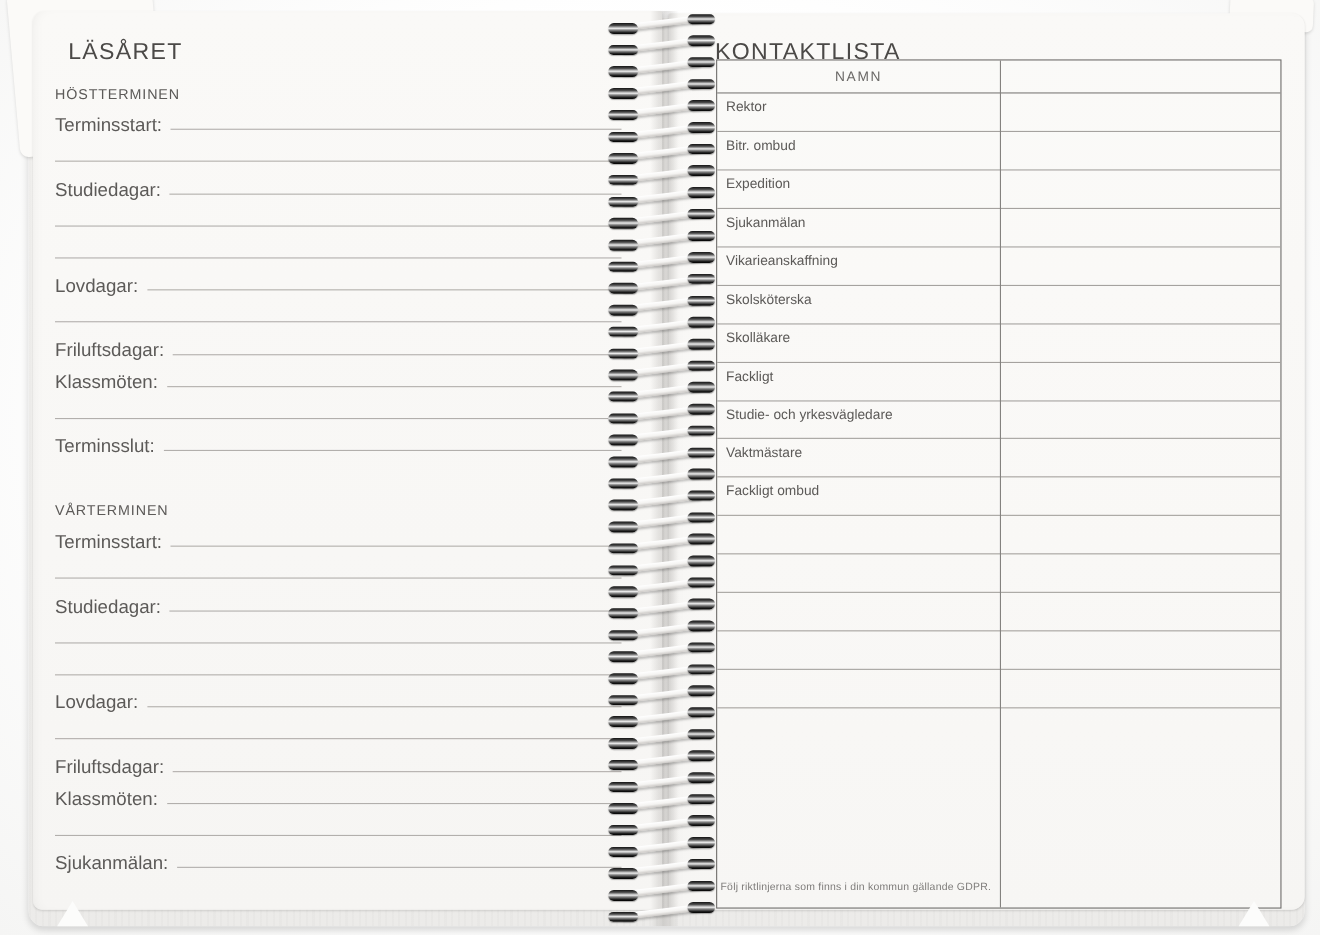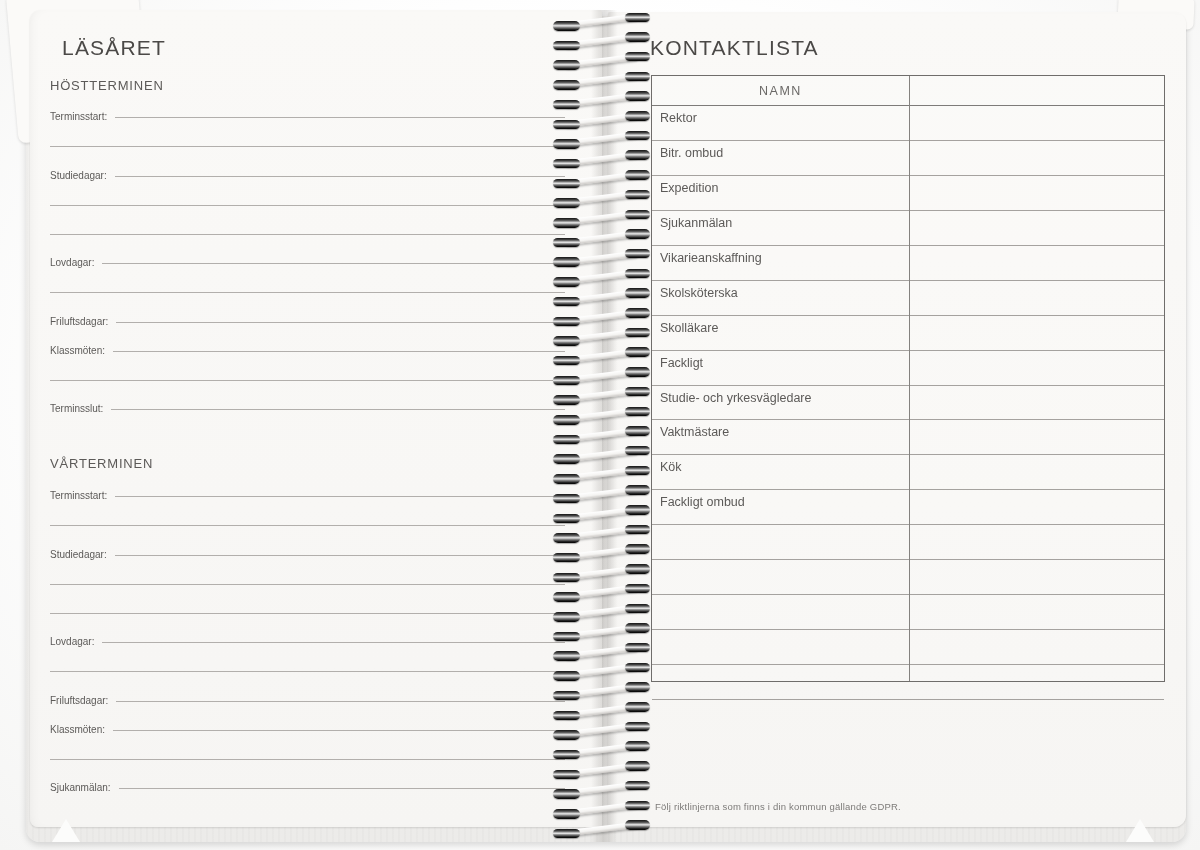--- a/index.html
+++ b/index.html
@@ -35,26 +35,26 @@
   .page.right .page-title{left:42px;top:24px}
 
   .sec-h{position:absolute;left:20px;margin:0;font-size:13px;font-weight:400;letter-spacing:.8px;color:var(--text)}
   .sec-h.autumn-h{top:68px}
   .sec-h.spring-h{top:446px}
 
   .rules{position:absolute;left:20px;right:37px}
   .rules.autumn{top:84px}
   .rules.spring{top:463px}
   .rule-row{display:flex;align-items:flex-end;height:29.2px}
-  .rule-label{font-size:10px;color:var(--text);line-height:1;padding-bottom:1px;margin-right:8px;white-space:nowrap}
+  .rule-label{font-size:17px;color:var(--text);line-height:1;padding-bottom:1px;margin-right:8px;white-space:nowrap}
   .rule-line{flex:1;border-bottom:1px solid var(--rule);margin-bottom:5px}
   .rule-label:empty{display:none}
 
   
-  .ctable{position:absolute;left:43px;top:63px;width:514px;height:607px;border:1px solid var(--tborder);
+  .ctable{position:absolute;left:43px;top:42px;width:514px;height:772px;border:1px solid var(--tborder);
     background:rgba(255,255,255,.15)}
   .thead{height:30px;border-bottom:1px solid #7d7b79;position:relative}
   .namn{position:absolute;left:0;top:0;width:257px;height:30px;line-height:30px;text-align:center;
     font-size:12.5px;letter-spacing:1.5px;color:#6b6967}
   .trow{height:34.95px;border-bottom:1px solid var(--trow);padding:5px 0 0 8px;font-size:12.5px;color:var(--text)}
   .tbody .trow:last-child{border-bottom:none}
   .vdiv{position:absolute;left:257px;top:0;bottom:0;width:1px;background:#84827f}
   .gdpr{position:absolute;left:47px;top:789px;font-size:9.5px;color:#7d7b79;letter-spacing:.2px}
 
   
@@ -223,21 +223,20 @@
           <div class="trow"><span class="cell-label">Skolläkare</span></div>
 
           <div class="trow"><span class="cell-label">Fackligt</span></div>
 
 
 
           <div class="trow"><span class="cell-label">Studie- och yrkesvägledare</span></div>
 
           <div class="trow"><span class="cell-label">Vaktmästare</span></div>
 
-          <div class="trow"><span class="cell-label">Kök</span></div>
 
           <div class="trow"><span class="cell-label">Fackligt ombud</span></div>
 
           <div class="trow"><span class="cell-label"></span></div>
 
           <div class="trow"><span class="cell-label"></span></div>
 
           <div class="trow"><span class="cell-label"></span></div>
 
           <div class="trow"><span class="cell-label"></span></div>

